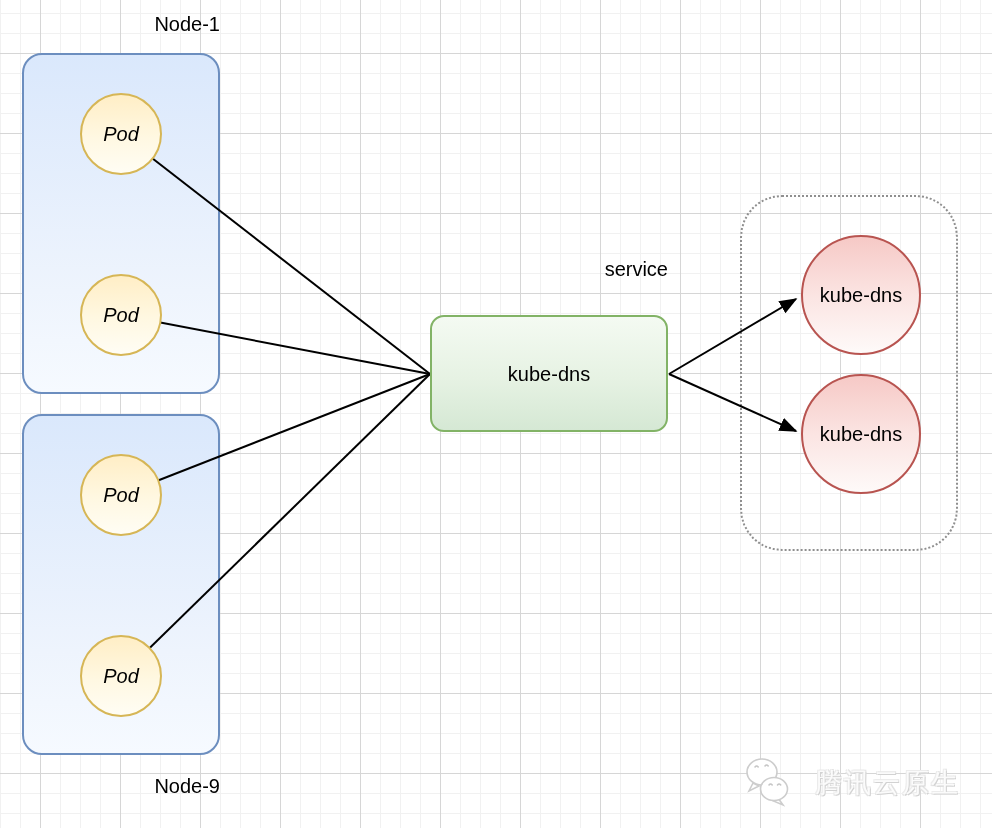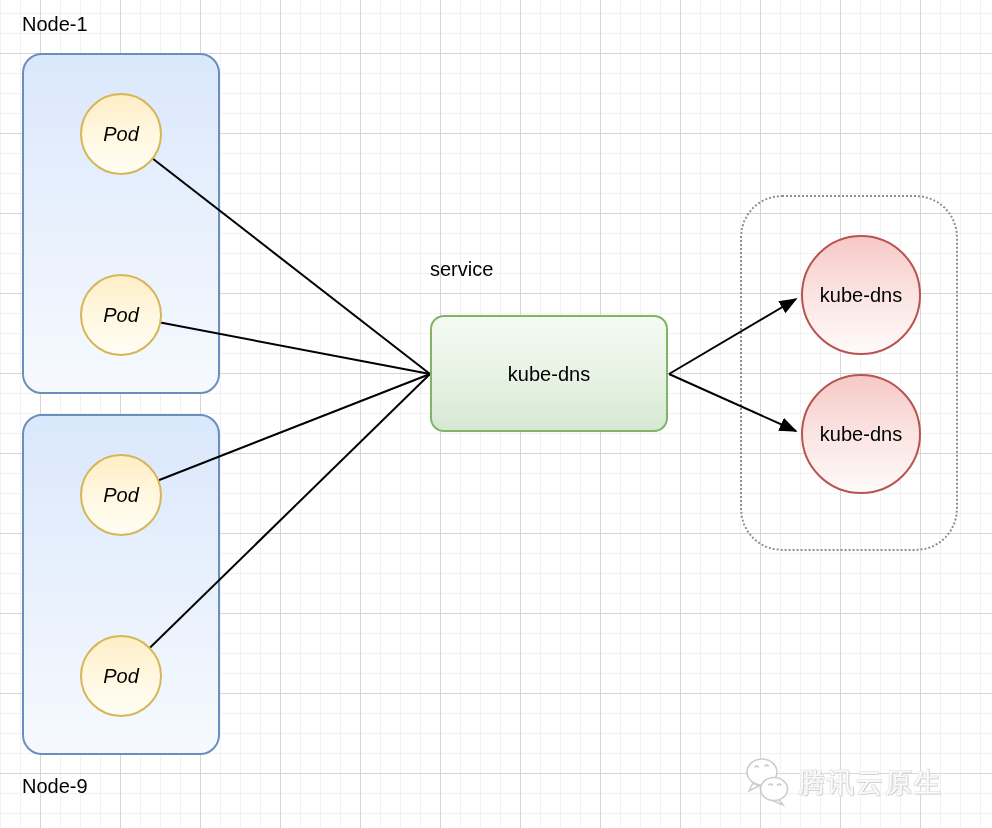--- a/index.html
+++ b/index.html
@@ -16,21 +16,21 @@
       linear-gradient(to right,  #d6d6d6 1px, transparent 1px) 40px 53px / 80px 80px,
       linear-gradient(to bottom, #d6d6d6 1px, transparent 1px) 40px 53px / 80px 80px,
       linear-gradient(to right,  #f1f1f1 1px, transparent 1px) 0px  13px / 20px 20px,
       linear-gradient(to bottom, #f1f1f1 1px, transparent 1px) 0px  13px / 20px 20px,
       #ffffff;
   }
   .abs { position: absolute; }
   .shape-label {
     color: #000;
     font-size: 20px;
-    text-align: left;
+    text-align: right;
     line-height: 1.2;
   }
   
   .node-box {
     left: 22px;
     width: 198px;
     height: 341px;
     border: 2px solid #6c8ebf;
     border-radius: 20px;
     background: linear-gradient(180deg, #dae8fc 0%, #eef4fd 70%, #f6faff 100%);
@@ -100,21 +100,21 @@
     justify-content: center;
     z-index: 3;
   }
   .free-label { z-index: 4; }
   
   .watermark {
     left: 744px;
     top: 756px;
     display: flex;
     align-items: center;
-    gap: 4px;
+    gap: 21px;
     z-index: 5;
   }
   .watermark-text {
     font-size: 27px;
     letter-spacing: 2px;
     color: #fbfbfb;
     text-shadow: 1px 1px 0 #d2d2d2, -1px -1px 0 #ececec, 1px -1px 0 #e4e4e4, -1px 1px 0 #e4e4e4;
     white-space: nowrap;
   }
 </style>

